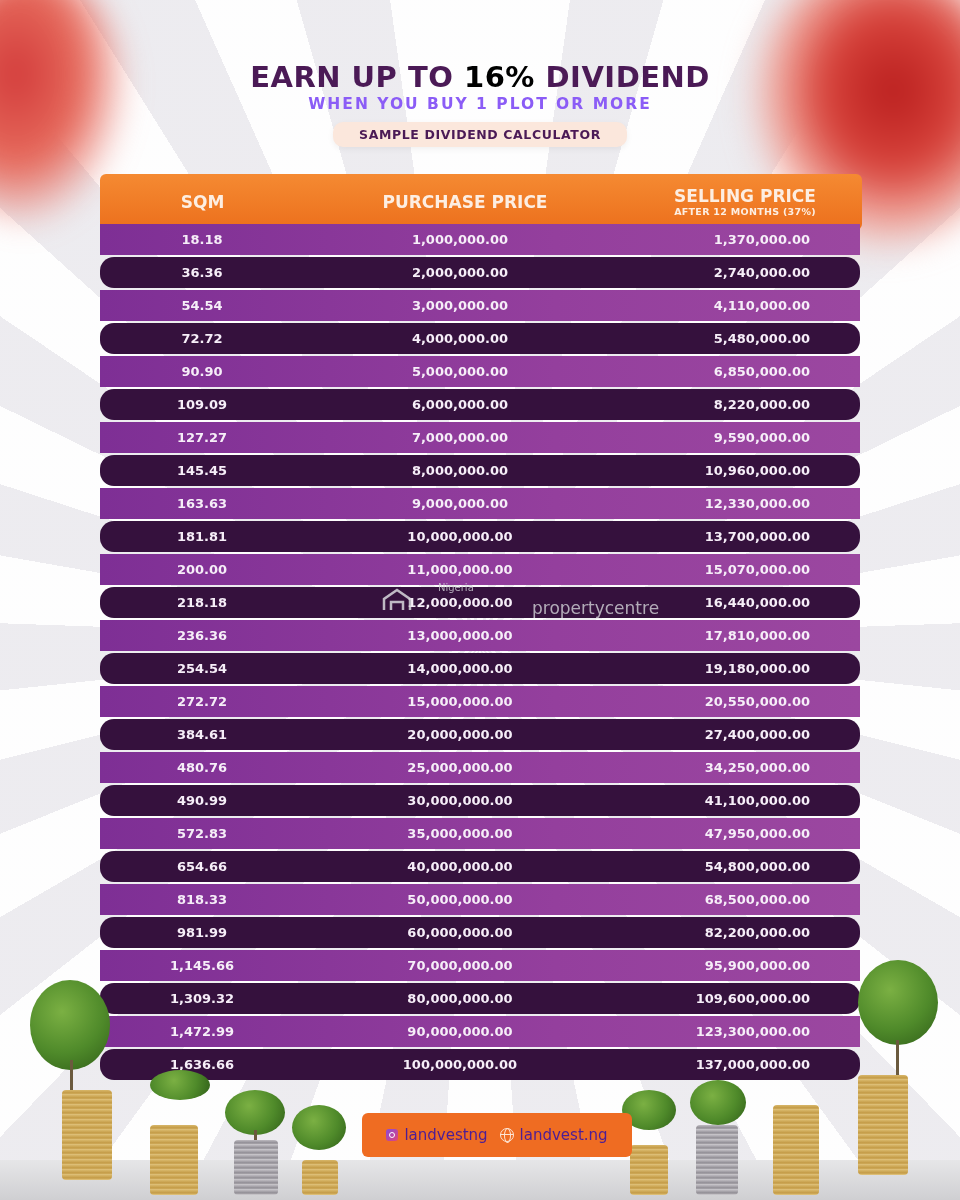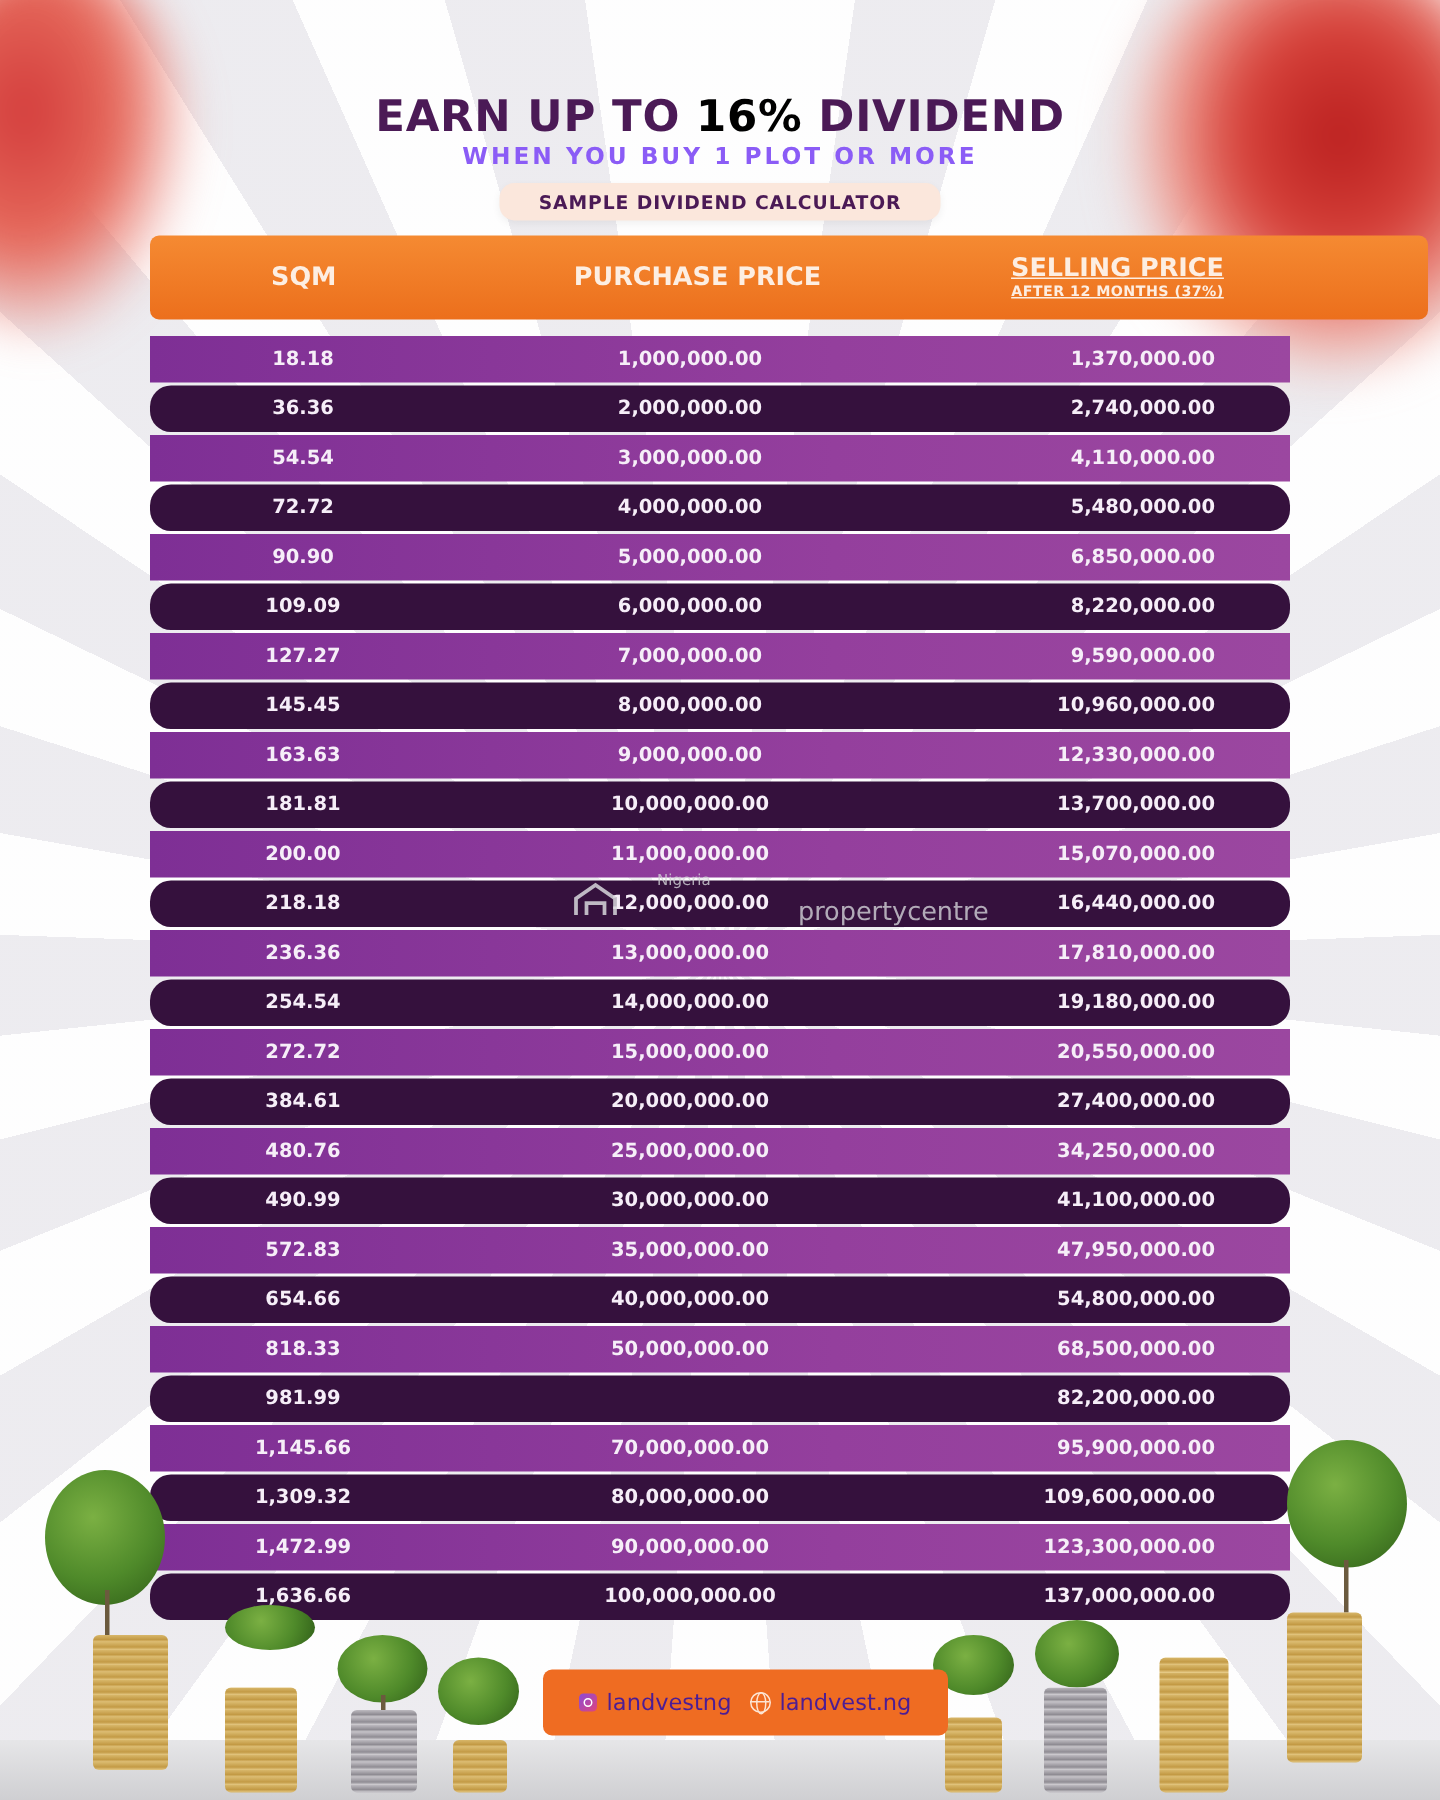--- a/index.html
+++ b/index.html
@@ -38,29 +38,29 @@
       margin-top: 0px; line-height: 20px;
     }
     .pill {
       display: inline-block; margin-top: 8px;
       padding: 5px 26px; border-radius: 10px;
       background: #fbe7dc; color: #4b1a56;
       font-size: 12.5px; font-weight: 700; letter-spacing: 0.6px;
       box-shadow: 0 2px 6px rgba(0,0,0,0.06);
     }
     .table-head {
-      position: absolute; left: 100px; top: 157px; width: 852px; height: 56px;
+      position: absolute; left: 100px; top: 174px; width: 762px; height: 56px;
       border-radius: 6px;
       background: linear-gradient(180deg, #f58a32 0%, #ec6f1c 100%);
       color: #fdeee2; font-weight: 700;
     }
     .th { position: absolute; top: 0; height: 56px; display: flex; flex-direction: column; justify-content: center; align-items: center; }
     .th.sqm { left: 40px; width: 125px; font-size: 17px; }
     .th.purchase { left: 250px; width: 230px; font-size: 17px; }
-    .th.selling { left: 545px; width: 200px; text-decoration: underline; }
+    .th.selling { left: 545px; width: 200px; }
     .th.selling .main { font-size: 17px; line-height: 20px; }
     .th.selling .sub { font-size: 9.5px; font-weight: 700; letter-spacing: 0.3px; line-height: 12px; }
     .rows { position: absolute; left: 100px; top: 224px; width: 760px; }
     .row {
       height: 31px; margin-bottom: 2px; position: relative;
       color: #f6eef8; font-size: 13px; font-weight: 700;
     }
     .row.light { background: linear-gradient(90deg, #7e2f95 0%, #943f9d 60%, #9b47a0 100%); }
     .row.dark { background: #35113d; border-radius: 14px; }
     .cell { position: absolute; top: 0; height: 31px; line-height: 31px; }
@@ -218,20 +218,21 @@
       <div class="cell purchase">40,000,000.00</div>
       <div class="cell selling">54,800,000.00</div>
     </div>
     <div class="row light">
       <div class="cell sqm">818.33</div>
       <div class="cell purchase">50,000,000.00</div>
       <div class="cell selling">68,500,000.00</div>
     </div>
     <div class="row dark">
       <div class="cell sqm">981.99</div>
+      <div class="cell purchase">60,000,000.00</div>
       <div class="cell selling">82,200,000.00</div>
     </div>
     <div class="row light">
       <div class="cell sqm">1,145.66</div>
       <div class="cell purchase">70,000,000.00</div>
       <div class="cell selling">95,900,000.00</div>
     </div>
     <div class="row dark">
       <div class="cell sqm">1,309.32</div>
       <div class="cell purchase">80,000,000.00</div>

